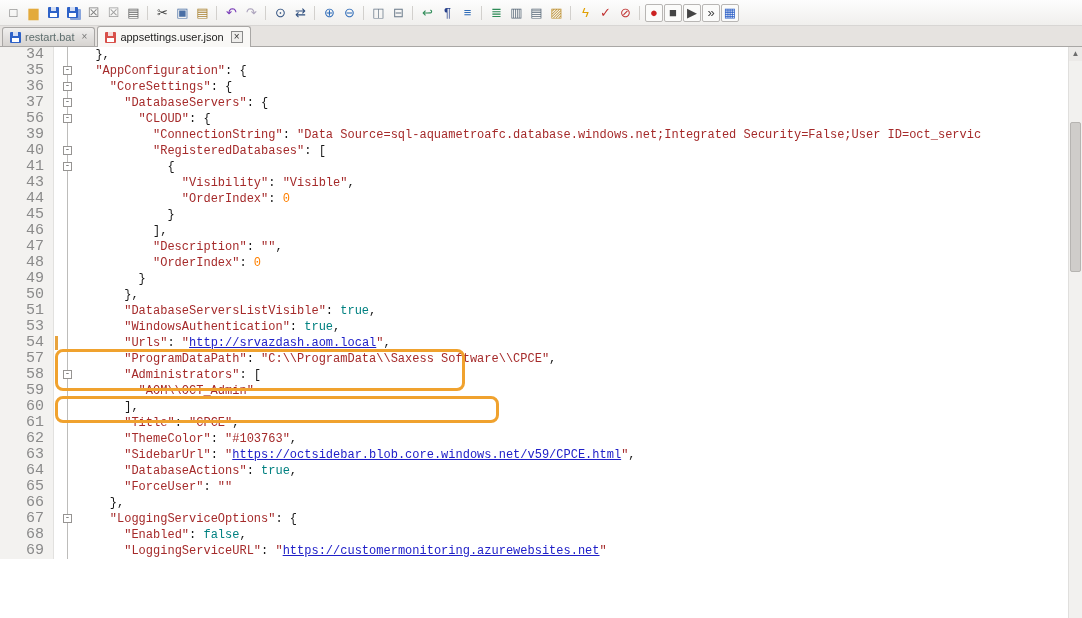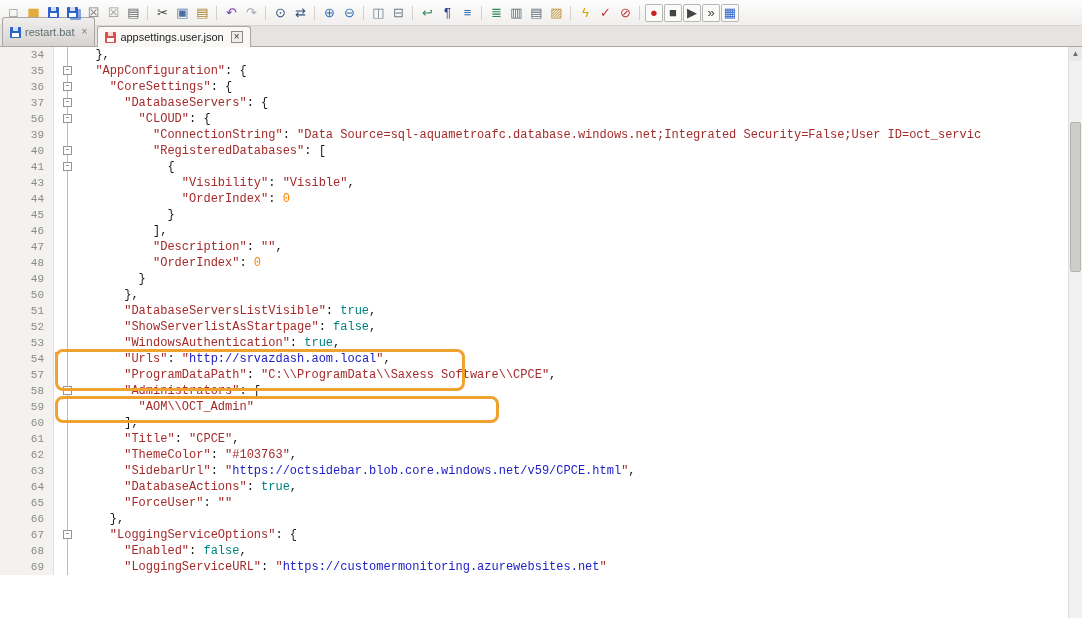--- a/index.html
+++ b/index.html
@@ -27,55 +27,55 @@
   .floppy::after  { content:""; position:absolute; left:2px; bottom:1px; width:7px; height:4px; background:#fff; }
   .floppy.blue { background:#2e62c8; }
   .floppy.red  { background:#d8504a; }
   .floppy.multi { box-shadow:3px 2px 0 rgba(46,98,200,.55); margin-right:3px; }
   
   #tabbar {
     height:21px; background:#e6e3e0; display:flex; align-items:flex-end;
     border-bottom:1px solid #a9a7a5; padding-left:2px;
   }
   .tab {
-    height:29px; display:flex; align-items:center; gap:4px; padding:0 7px;
+    height:19px; display:flex; align-items:center; gap:4px; padding:0 7px;
     border:1px solid #a9a7a5; border-bottom:none; border-radius:3px 3px 0 0;
     margin-right:2px; font-size:11px; white-space:nowrap; cursor:default;
   }
   .tab.inactive { background:linear-gradient(#f0efee,#d6d3d0); color:#5e6e6e; }
   .tab.active   { background:#f9f8f6; color:#1d1d1d; height:21px; margin-bottom:-1px; }
   .tab-close { font-size:10px; color:#777; margin-left:3px; line-height:1; }
   .tab.active .tab-close { border:1px solid #8a8a8a; padding:0 2px; background:#efeeec; color:#333; }
   
   #editor { position:absolute; top:47px; left:0; right:0; bottom:0; background:#fff; overflow:hidden; }
   .row {
     display:flex; height:16px; align-items:stretch; white-space:pre;
     font-family:"Liberation Mono","DejaVu Sans Mono",monospace; font-size:12px; line-height:16px;
   }
   .num {
     width:54px; flex:none; text-align:right; padding-right:9px;
-    color:#8a8a8a; background:#f3f2f0; font-size:11px; border-right:1px solid #e2e1df;
+    color:#8a8a8a; background:#f3f2f0; font-size:15px; border-right:1px solid #e2e1df;
   }
   .mark { width:6px; flex:none; position:relative; background:#fff; }
   .mark.on::before { content:""; position:absolute; left:1px; top:1px; bottom:1px; width:3px; background:var(--c-mark); }
   .fold { width:16px; flex:none; position:relative; background:#fff; }
   .fold i { font-style:normal; }
   .vline { position:absolute; left:7px; top:0; bottom:0; width:1px; background:#bdbcba; display:block; }
   .fbox {
     position:absolute; left:3px; top:3px; width:9px; height:9px;
     border:1px solid #969492; background:#fff; color:#555;
     font-size:9px; line-height:6px; text-align:center; display:block;
   }
   .code { flex:1; padding-left:5px; overflow:hidden; }
   .row.cur .mark, .row.cur .fold, .row.cur .code { background:var(--c-cur); }
   .tk-p { color:var(--c-p); }
   .tk-s { color:var(--c-s); }
   .tk-b { color:var(--c-b); }
   .tk-n { color:var(--c-n); }
-  .tk-u { color:var(--c-u); }
+  .tk-u { color:var(--c-u); text-decoration:underline; }
   
   .ann {
     position:absolute; border:3px solid var(--c-ann); border-radius:8px;
     z-index:10; pointer-events:none;
   }
   .ann1 { left:55px; top:349px; width:410px; height:42px; }
   .ann2 { left:55px; top:396px; width:444px; height:27px; }
   
   #scrollbar {
     position:absolute; top:47px; right:0; bottom:0; width:14px;
@@ -161,21 +161,20 @@
       <div class="row"><span class="num">41</span><span class="mark"></span><span class="fold"><i class="vline"></i><i class="fbox">-</i></span><span class="code"><span class="tk-p">            {</span></span></div>
       <div class="row"><span class="num">43</span><span class="mark"></span><span class="fold"><i class="vline"></i></span><span class="code"><span class="tk-p">              </span><span class="tk-s">"Visibility"</span><span class="tk-p">: </span><span class="tk-s">"Visible"</span><span class="tk-p">,</span></span></div>
       <div class="row"><span class="num">44</span><span class="mark"></span><span class="fold"><i class="vline"></i></span><span class="code"><span class="tk-p">              </span><span class="tk-s">"OrderIndex"</span><span class="tk-p">: </span><span class="tk-n">0</span></span></div>
       <div class="row"><span class="num">45</span><span class="mark"></span><span class="fold"><i class="vline"></i></span><span class="code"><span class="tk-p">            }</span></span></div>
       <div class="row"><span class="num">46</span><span class="mark"></span><span class="fold"><i class="vline"></i></span><span class="code"><span class="tk-p">          ],</span></span></div>
       <div class="row"><span class="num">47</span><span class="mark"></span><span class="fold"><i class="vline"></i></span><span class="code"><span class="tk-p">          </span><span class="tk-s">"Description"</span><span class="tk-p">: </span><span class="tk-s">""</span><span class="tk-p">,</span></span></div>
       <div class="row"><span class="num">48</span><span class="mark"></span><span class="fold"><i class="vline"></i></span><span class="code"><span class="tk-p">          </span><span class="tk-s">"OrderIndex"</span><span class="tk-p">: </span><span class="tk-n">0</span></span></div>
       <div class="row"><span class="num">49</span><span class="mark"></span><span class="fold"><i class="vline"></i></span><span class="code"><span class="tk-p">        }</span></span></div>
       <div class="row"><span class="num">50</span><span class="mark"></span><span class="fold"><i class="vline"></i></span><span class="code"><span class="tk-p">      },</span></span></div>
       <div class="row"><span class="num">51</span><span class="mark"></span><span class="fold"><i class="vline"></i></span><span class="code"><span class="tk-p">      </span><span class="tk-s">"DatabaseServersListVisible"</span><span class="tk-p">: </span><span class="tk-b">true</span><span class="tk-p">,</span></span></div>
-      <div class="row"><span class="num">52</span><span class="mark"></span><span class="fold"><i class="vline"></i></span><span class="code"><span class="tk-p">      </span><span class="tk-s">"ShowServerlistAsStartpage"</span><span class="tk-p">: </span><span class="tk-b">false</span><span class="tk-p">,</span></span></div>
       <div class="row"><span class="num">53</span><span class="mark"></span><span class="fold"><i class="vline"></i></span><span class="code"><span class="tk-p">      </span><span class="tk-s">"WindowsAuthentication"</span><span class="tk-p">: </span><span class="tk-b">true</span><span class="tk-p">,</span></span></div>
       <div class="row"><span class="num">54</span><span class="mark on"></span><span class="fold"><i class="vline"></i></span><span class="code"><span class="tk-p">      </span><span class="tk-s">"Urls"</span><span class="tk-p">: </span><span class="tk-s">"</span><span class="tk-u">http://srvazdash.aom.local</span><span class="tk-s">"</span><span class="tk-p">,</span></span></div>
       <div class="row"><span class="num">57</span><span class="mark"></span><span class="fold"><i class="vline"></i></span><span class="code"><span class="tk-p">      </span><span class="tk-s">"ProgramDataPath"</span><span class="tk-p">: </span><span class="tk-s">"C:\\ProgramData\\Saxess Software\\CPCE"</span><span class="tk-p">,</span></span></div>
       <div class="row"><span class="num">58</span><span class="mark"></span><span class="fold"><i class="vline"></i><i class="fbox">-</i></span><span class="code"><span class="tk-p">      </span><span class="tk-s">"Administrators"</span><span class="tk-p">: [</span></span></div>
       <div class="row"><span class="num">59</span><span class="mark"></span><span class="fold"><i class="vline"></i></span><span class="code"><span class="tk-p">        </span><span class="tk-s">"AOM\\OCT_Admin"</span></span></div>
       <div class="row"><span class="num">60</span><span class="mark"></span><span class="fold"><i class="vline"></i></span><span class="code"><span class="tk-p">      ],</span></span></div>
       <div class="row"><span class="num">61</span><span class="mark"></span><span class="fold"><i class="vline"></i></span><span class="code"><span class="tk-p">      </span><span class="tk-s">"Title"</span><span class="tk-p">: </span><span class="tk-s">"CPCE"</span><span class="tk-p">,</span></span></div>
       <div class="row"><span class="num">62</span><span class="mark"></span><span class="fold"><i class="vline"></i></span><span class="code"><span class="tk-p">      </span><span class="tk-s">"ThemeColor"</span><span class="tk-p">: </span><span class="tk-s">"#103763"</span><span class="tk-p">,</span></span></div>
       <div class="row"><span class="num">63</span><span class="mark"></span><span class="fold"><i class="vline"></i></span><span class="code"><span class="tk-p">      </span><span class="tk-s">"SidebarUrl"</span><span class="tk-p">: </span><span class="tk-s">"</span><span class="tk-u">https://octsidebar.blob.core.windows.net/v59/CPCE.html</span><span class="tk-s">"</span><span class="tk-p">,</span></span></div>
       <div class="row"><span class="num">64</span><span class="mark"></span><span class="fold"><i class="vline"></i></span><span class="code"><span class="tk-p">      </span><span class="tk-s">"DatabaseActions"</span><span class="tk-p">: </span><span class="tk-b">true</span><span class="tk-p">,</span></span></div>

